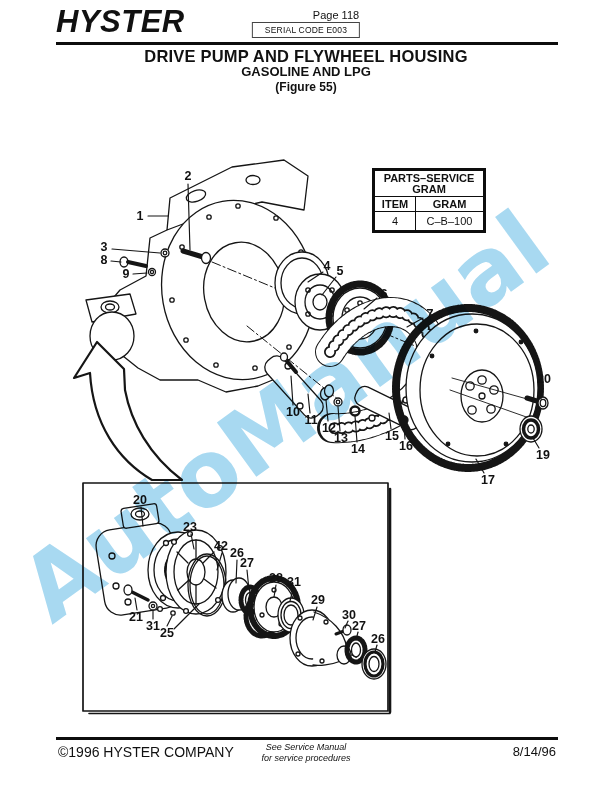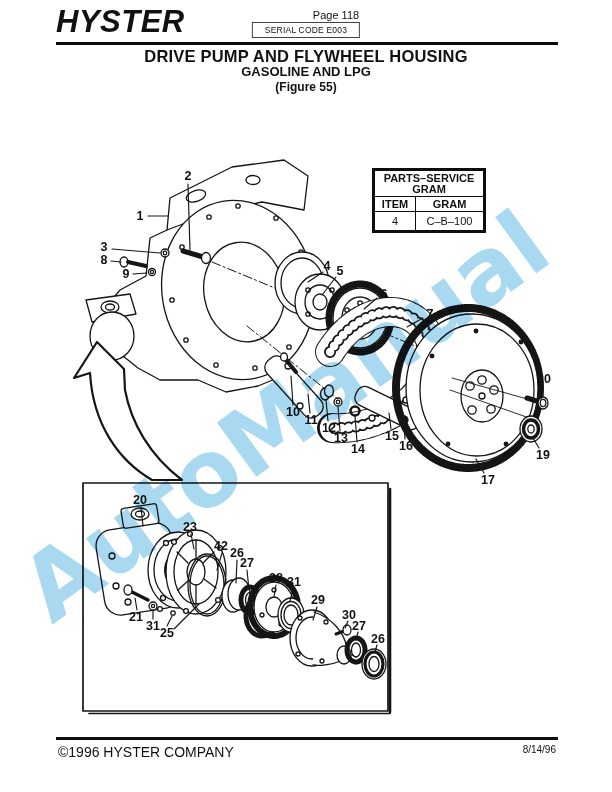--- a/index.html
+++ b/index.html
@@ -34,21 +34,21 @@
   .watermark{
     position:absolute;left:34px;top:545px;font-size:92px;font-weight:bold;
     font-family:"DejaVu Sans","Liberation Sans",sans-serif;
     transform:rotate(-36deg);transform-origin:0 50%;
     mix-blend-mode:multiply;white-space:nowrap;letter-spacing:0;line-height:1.2;
   }
   
   .foot-rule{position:absolute;left:56px;width:502px;top:737px;height:2.5px;background:#0d0d0d;}
   .foot-left{position:absolute;left:58px;top:744px;font-size:14px;}
   .foot-center{position:absolute;left:0;right:0;top:742px;text-align:center;font-size:9px;font-style:italic;line-height:1.25;}
-  .foot-right{position:absolute;right:56px;top:744px;font-size:10px;}
+  .foot-right{position:absolute;right:56px;top:744px;font-size:13px;}
 </style>
 </head>
 <body>
 
 <div class="page">
 
   <div class="logo">HYSTER</div>
   <div class="page-label">Page 118</div>
   <div class="serial-box">SERIAL CODE E003</div>
   <div class="top-rule"></div>
@@ -367,15 +367,19 @@
       <div class="callout" style="left: 318px; top: 600px;">29</div>
       <div class="callout" style="left: 349px; top: 615px;">30</div>
       <div class="callout" style="left: 359px; top: 626px;">27</div>
       <div class="callout" style="left: 378px; top: 639px;">26</div>
     </div>
 
   <div class="watermark" style="color: rgb(168, 217, 241);">AutoManual</div>
 
   <div class="foot-rule"></div>
   <div class="foot-left">©1996 HYSTER COMPANY</div>
+  <div class="foot-center">
+    <div>See Service Manual</div>
+    <div>for service procedures</div>
+  </div>
   <div class="foot-right">8/14/96</div>
 
 </div>
 
 </body></html>

